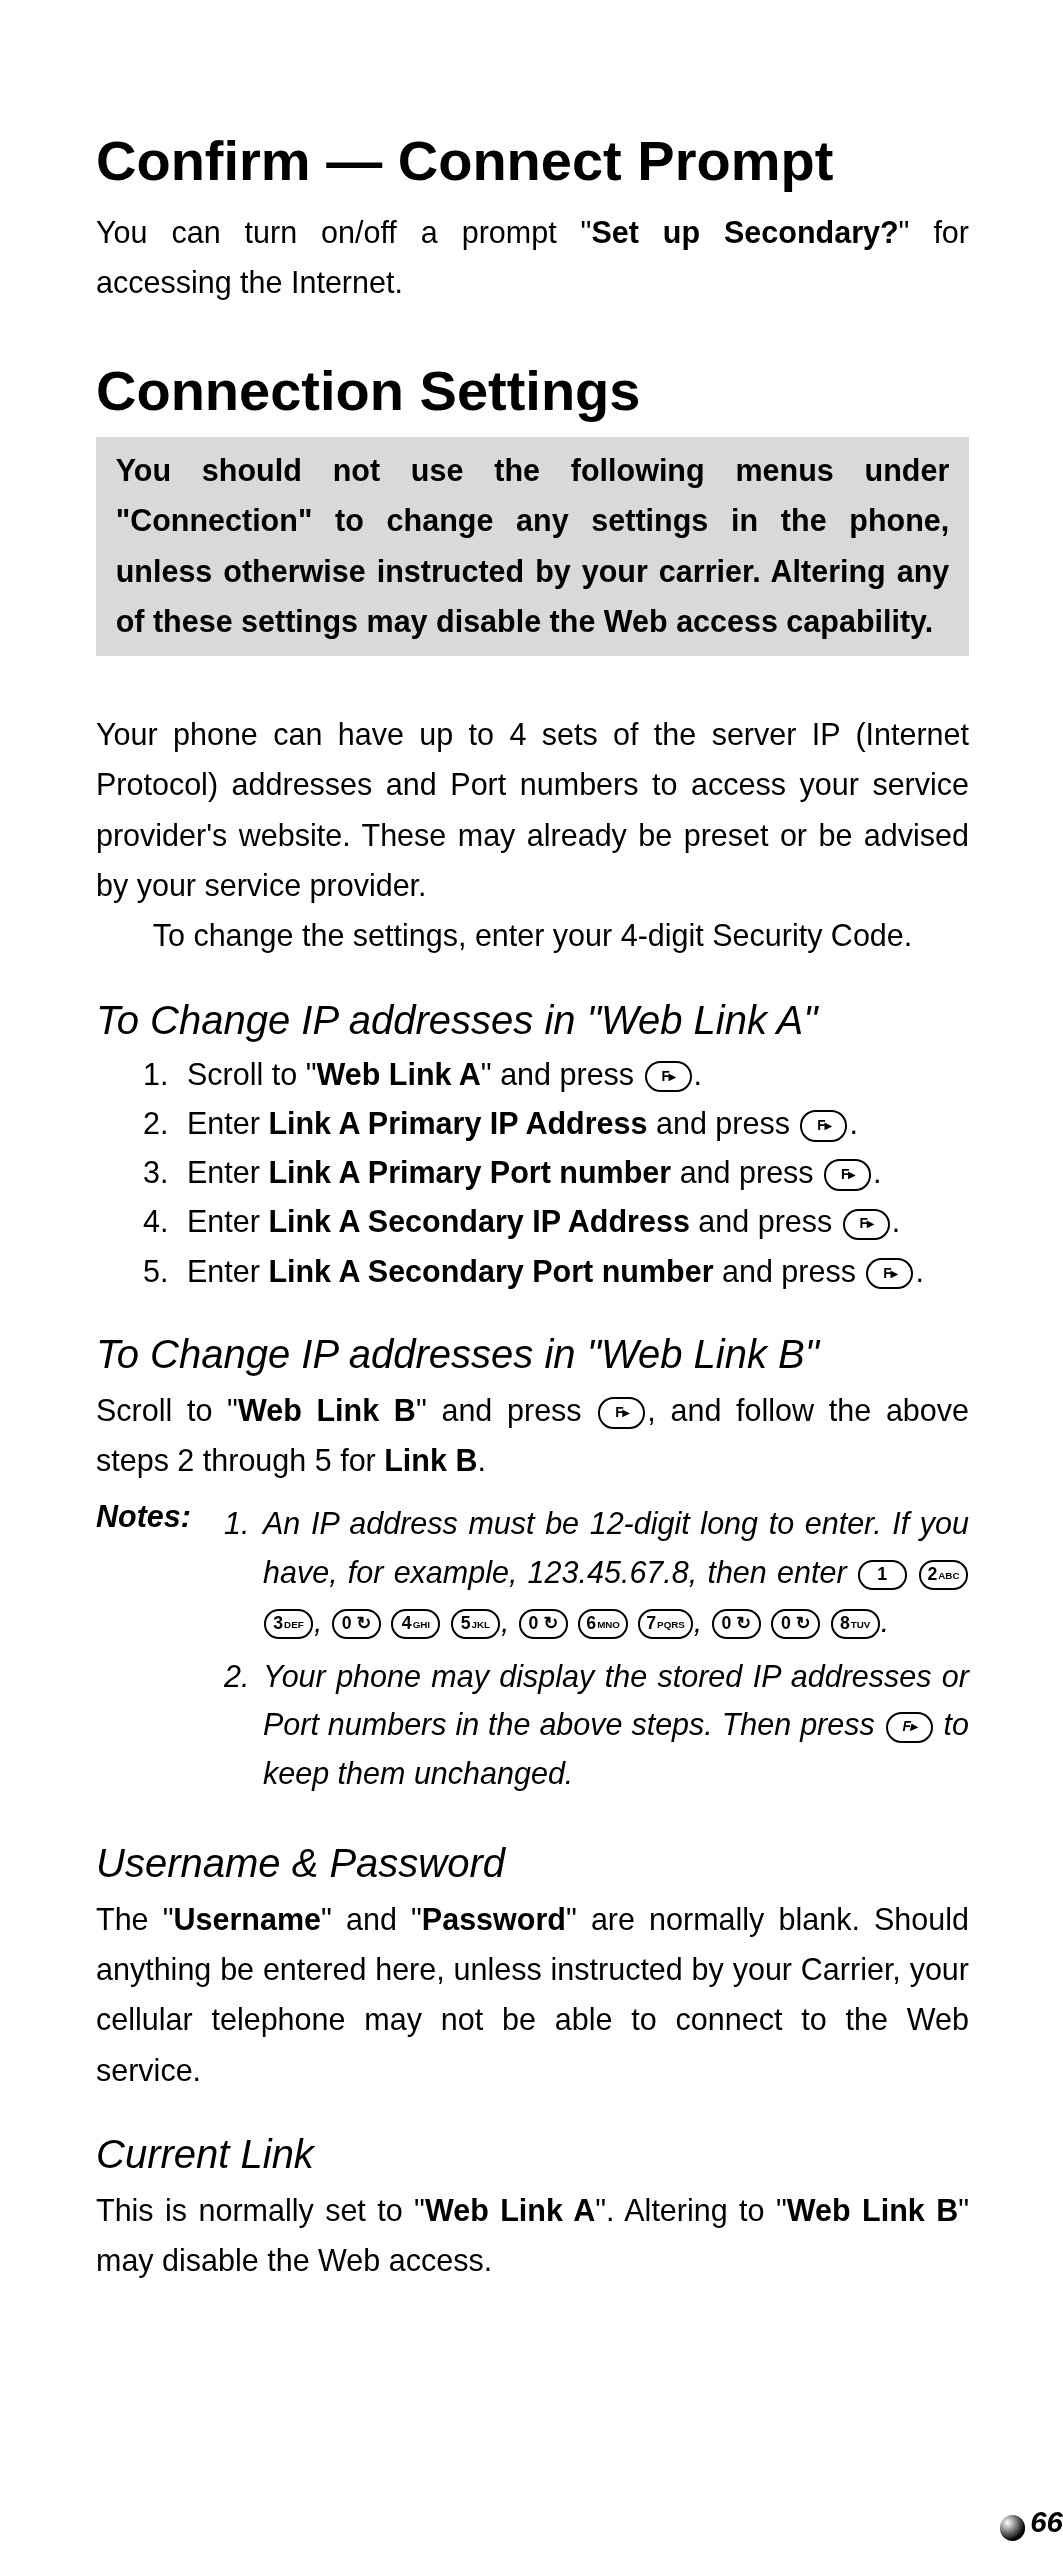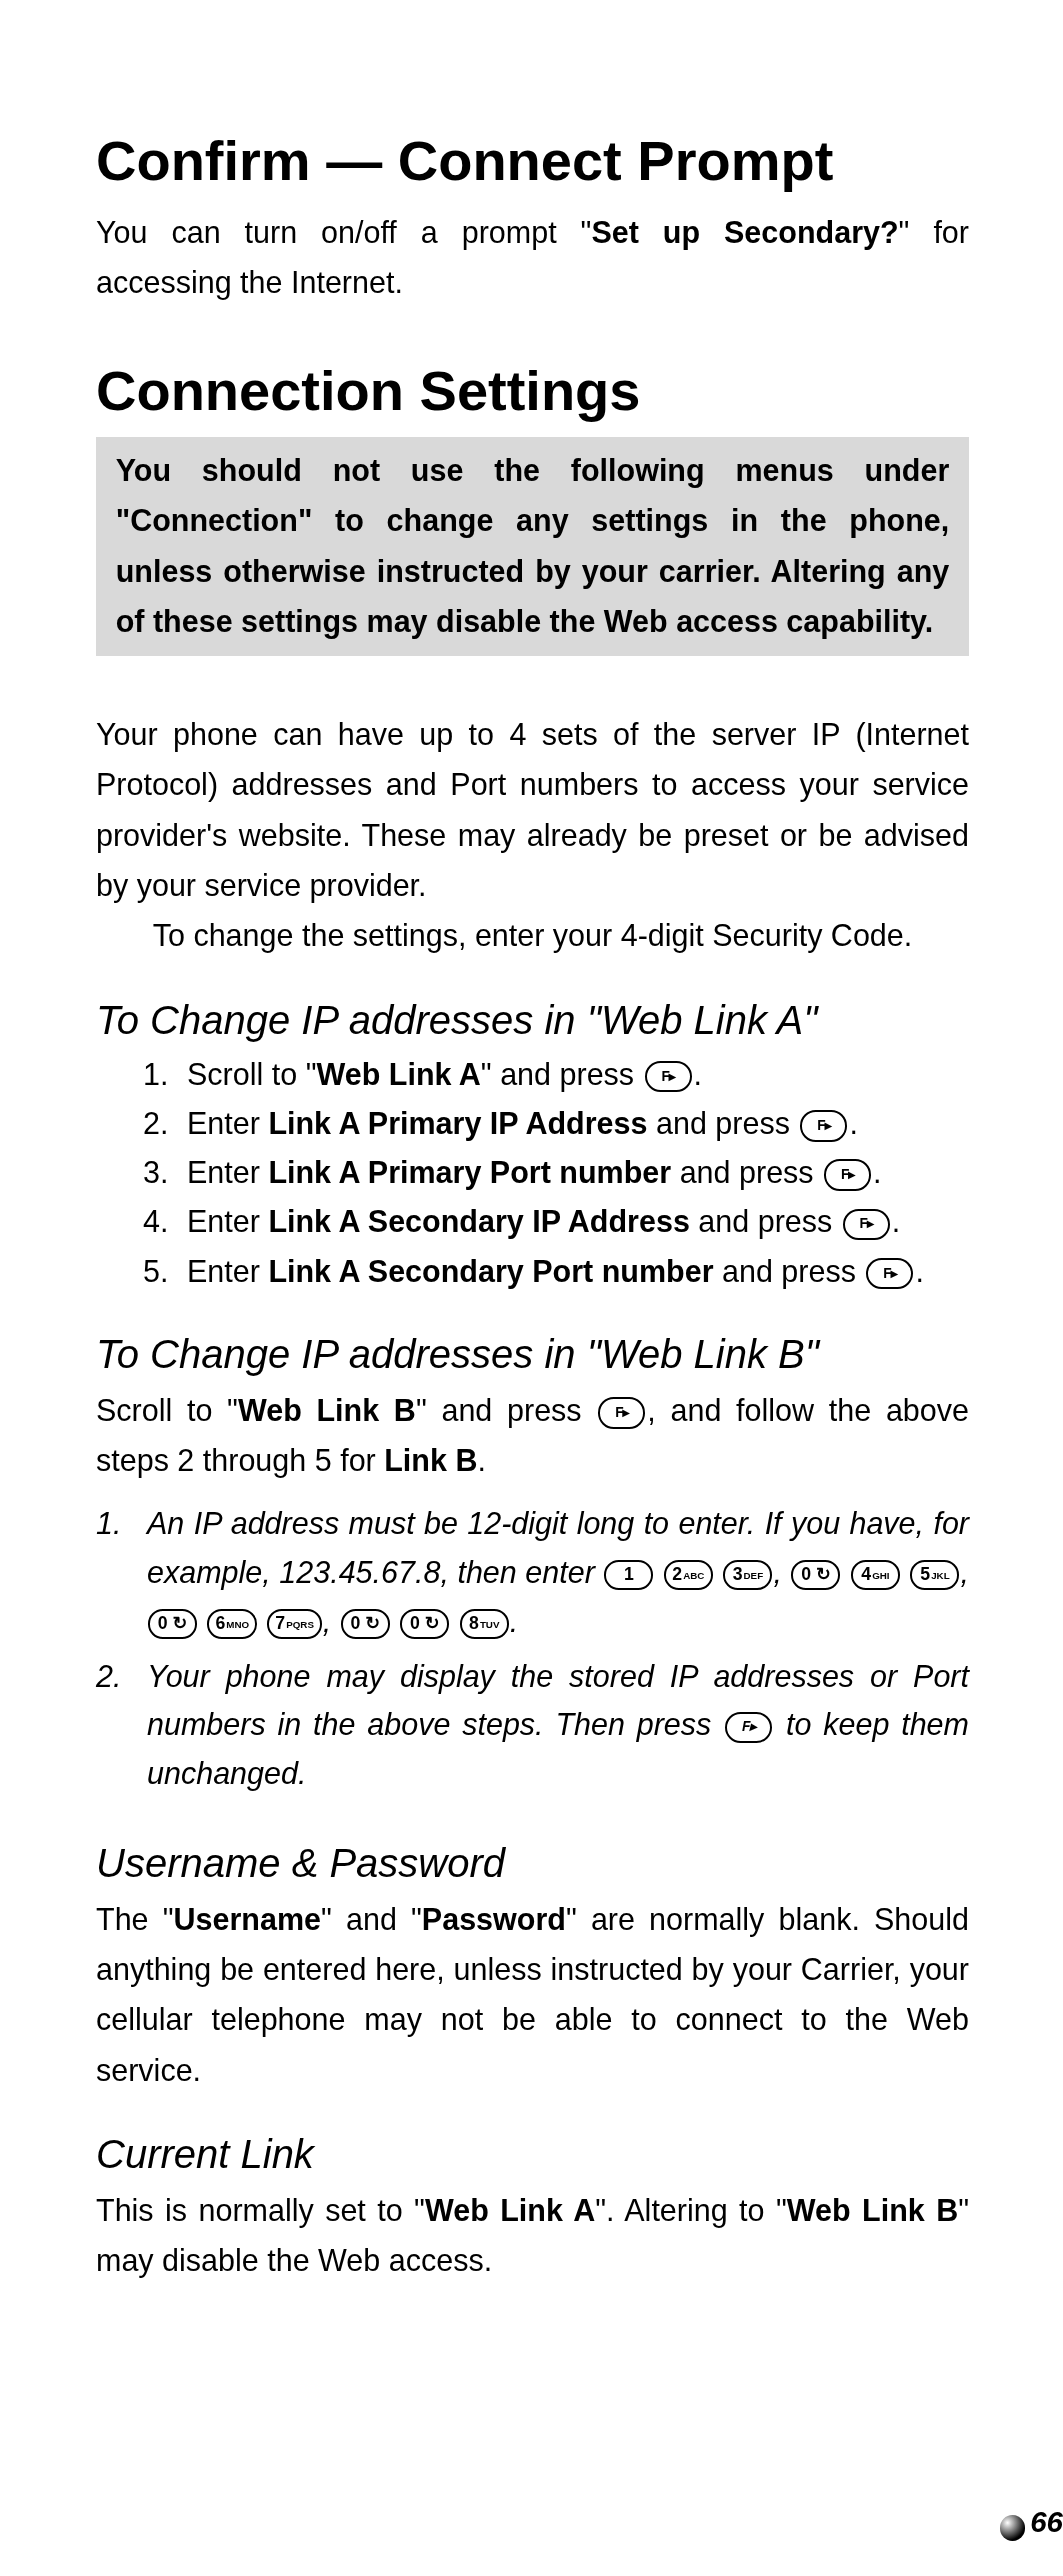--- a/index.html
+++ b/index.html
@@ -115,21 +115,21 @@
   }
   .notes-items .note-item {
     display: flex;
     text-align: justify;
     line-height: 1.6;
     margin-bottom: 5.9px;
   }
   .notes-items .note-num {
     flex: 0 0 39px;
   }
-  .notes-items .note-body { flex: 1; margin-left: 12px; }
+  .notes-items .note-body { flex: 1; }
   .page-num-wrap {
     position: absolute;
     left: 0;
     width: 1063px;
     top: 2505px;
     text-align: right;
   }
   .page-num {
     font-size: 29.5px;
     font-style: italic;
@@ -175,20 +175,21 @@
   <li><span>Enter </span><span class="bold">Link A Secondary IP Address</span><span> and press </span><span class="fkey"></span>.</li>
   <li><span>Enter </span><span class="bold">Link A Secondary Port number</span><span> and press </span><span class="fkey"></span>.</li>
 </ol>
 
 <div class="h2-italic">To Change IP addresses in "Web Link B"</div>
 <p class="body-text">
   <span>Scroll to "</span><span class="bold">Web Link B</span><span>" and press </span><span class="fkey"></span><span>, and follow the above steps 2 through 5 for </span><span class="bold">Link B</span><span>.</span>
 </p>
 
 <div class="notes-block">
+  <div class="notes-label">Notes:</div>
   <div class="notes-items">
     <div class="note-item">
       <div class="note-num">1.</div>
       <div class="note-body">
         <span>An IP address must be 12-digit long to enter. If you have, for example, 123.45.67.8, then enter </span>
         <span class="numkey"><span>1</span></span>
         <span class="numkey"><span>2</span><span class="sub">ABC</span></span>
         <span class="numkey"><span>3</span><span class="sub">DEF</span></span><span>,</span>
         <span class="numkey"><span>0</span> <span>↻</span></span>
         <span class="numkey"><span>4</span><span class="sub">GHI</span></span>

